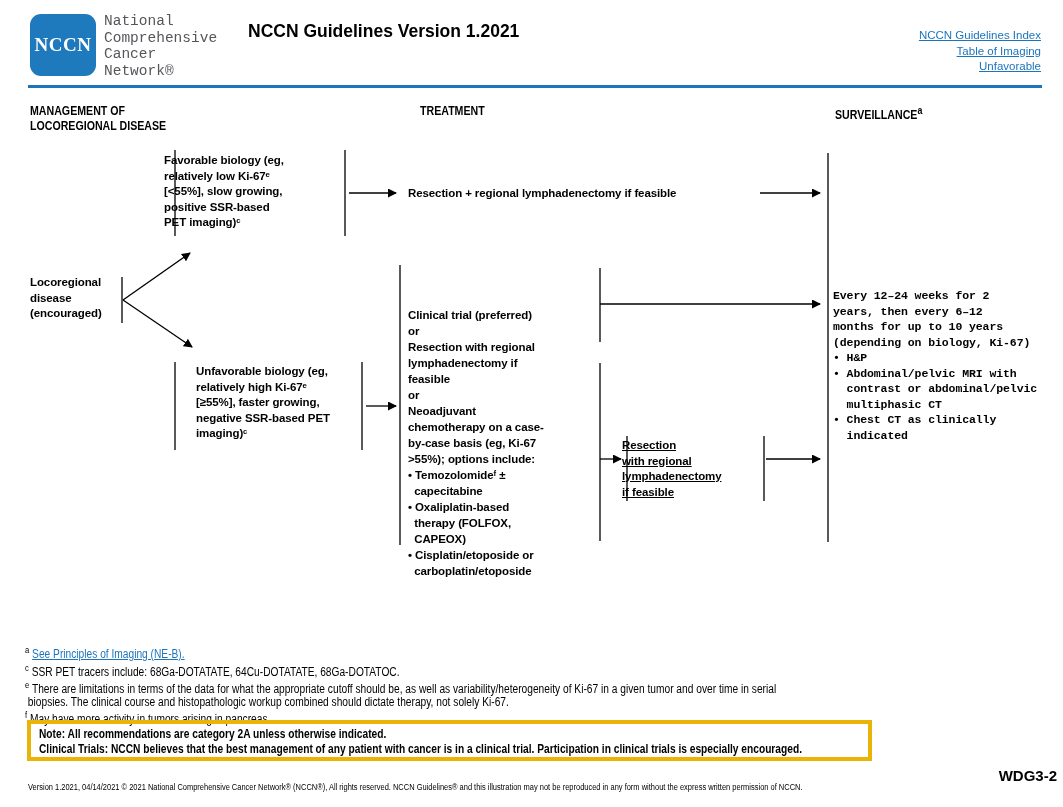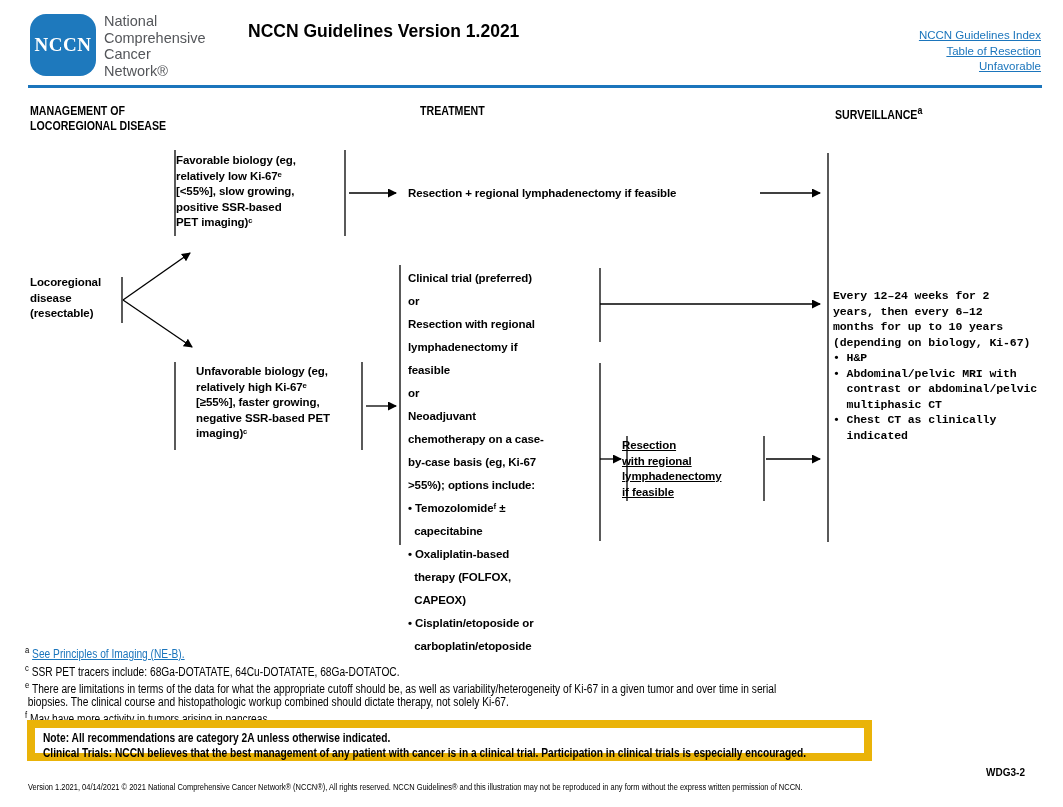--- a/index.html
+++ b/index.html
@@ -2,65 +2,65 @@
 <html><head>
 <meta charset="utf-8">
 <style>
   * { margin: 0; padding: 0; box-sizing: border-box; }
   html,body { width: 1063px; height: 807px; background: #fff; }
   body { font-family: "Liberation Sans", sans-serif; color: #000; position: relative; overflow: hidden; }
   .abs { position: absolute; }
 
   
   .logo { left: 30px; top: 14px; width: 66px; height: 62px; background: #1e79bd;
-          border-radius: 16px; display: flex; align-items: center; justify-content: center; }
+          border-radius: 11px; display: flex; align-items: center; justify-content: center; }
   .logo span { color: #fff; font-family: "Liberation Serif", serif; font-weight: bold; font-size: 19px; letter-spacing: .5px; }
-  .org { left: 104px; top: 13px; font-size: 14.5px; line-height: 16.5px; color: #54565a; white-space: pre; }
+  .org { left: 104px; top: 13px; font-size: 14.5px; line-height: 16.5px; color: #54565a; white-space: pre; font-family: Liberation Mono, monospace; }
   .title { left: 248px; top: 19px; font-size: 17.5px; font-weight: bold; line-height: 24px; }
   .links { right: 22px; top: 14px; text-align: right; font-size: 11.5px; line-height: 15.5px; margin-top: 14px; }
   .links a { color: #1b75bc; text-decoration: underline; display: block; cursor: pointer; }
   .rule { left: 28px; top: 85px; width: 1014px; height: 3px; background: #1b75bc; }
 
   
   .cond { transform: scaleX(.85); transform-origin: left top; }
   .colhead { font-weight: bold; font-size: 12.5px; line-height: 14.5px; white-space: pre; }
 
   
   .node { font-weight: bold; font-size: 11.5px; line-height: 15.5px; white-space: pre; letter-spacing: -.1px; }
-  .node.lh16 { line-height: 23px; }
+  .node.lh16 { line-height: 16px; margin-top: 40px; }
   svg.connectors { left: 0; top: 0; pointer-events: none; }
 
   
   .fn { font-size: 12px; line-height: 12.5px; white-space: pre-wrap; width: 1180px; }
   .fn sup { font-size: 9px; }
   .fn a { color: #1b75bc; text-decoration: underline; cursor: pointer; }
 
   
-  .notebox { left: 27px; top: 720px; width: 845px; height: 41px; border: 8px solid #eab308; padding: 3px 8px; }
+  .notebox { left: 27px; top: 720px; width: 845px; height: 41px; border: 4px solid #eab308; padding: 3px 8px; }
   .notebox div { font-weight: bold; font-size: 12px; line-height: 15px; white-space: pre; transform: scaleX(.85); transform-origin: left top; }
 
   .copyright { left: 28px; top: 782px; font-size: 8.5px; white-space: pre; transform: scaleX(.88); transform-origin: left top; }
-  .pagecode { right: 38px; top: 767px; font-weight: bold; font-size: 10px; }
+  .pagecode { right: 6px; top: 767px; font-weight: bold; font-size: 15px; }
 </style>
 </head>
 <body>
 
 <div class="abs logo">
   <span>NCCN</span>
 </div>
 <div class="abs org">National
 Comprehensive
 Cancer
 Network®</div>
 <div class="abs title">
   <div>NCCN Guidelines Version 1.2021</div>
 </div>
 <div class="abs links">
   <a>NCCN Guidelines Index</a>
-  <a>Table of Resection</a>
+  <a>Table of Imaging</a>
   <a>Unfavorable</a>
 </div>
 <div class="abs rule"></div>
 
 <div class="abs colhead cond" style="left:30px; top:104px;">MANAGEMENT OF
 LOCOREGIONAL DISEASE</div>
 <div class="abs colhead cond" style="left:420px; top:104px;">TREATMENT</div>
 <div class="abs colhead cond" style="left:835px; top:104px;"><span>SURVEILLANCE</span><sup>a</sup></div>
 
 <svg class="abs connectors" width="1063" height="807" viewBox="0 0 1063 807">
@@ -91,23 +91,23 @@
     <line x1="760" y1="193" x2="820" y2="193" marker-end="url(#ah)"></line>
     <line x1="366" y1="406" x2="396" y2="406" marker-end="url(#ah)"></line>
     <line x1="600" y1="304" x2="820" y2="304" marker-end="url(#ah)"></line>
     <line x1="600" y1="459" x2="621" y2="459" marker-end="url(#ah)"></line>
     <line x1="766" y1="459" x2="820" y2="459" marker-end="url(#ah)"></line>
   </g>
 </svg>
 
 <div class="abs node" style="left:30px; top:275px;">Locoregional
 disease
-(resectable)</div>
+(encouraged)</div>
 
-<div class="abs node" style="left:176px; top:153px;">Favorable biology (eg,
+<div class="abs node" style="left:164px; top:153px;">Favorable biology (eg,
 relatively low Ki-67ᵉ
 [&lt;55%], slow growing,
 positive SSR-based
 PET imaging)ᶜ</div>
 
 <div class="abs node" style="left:408px; top:186px;">Resection + regional lymphadenectomy if feasible</div>
 
 <div class="abs node" style="left:196px; top:364px;">Unfavorable biology (eg,
 relatively high Ki-67ᵉ
 [≥55%], faster growing,

